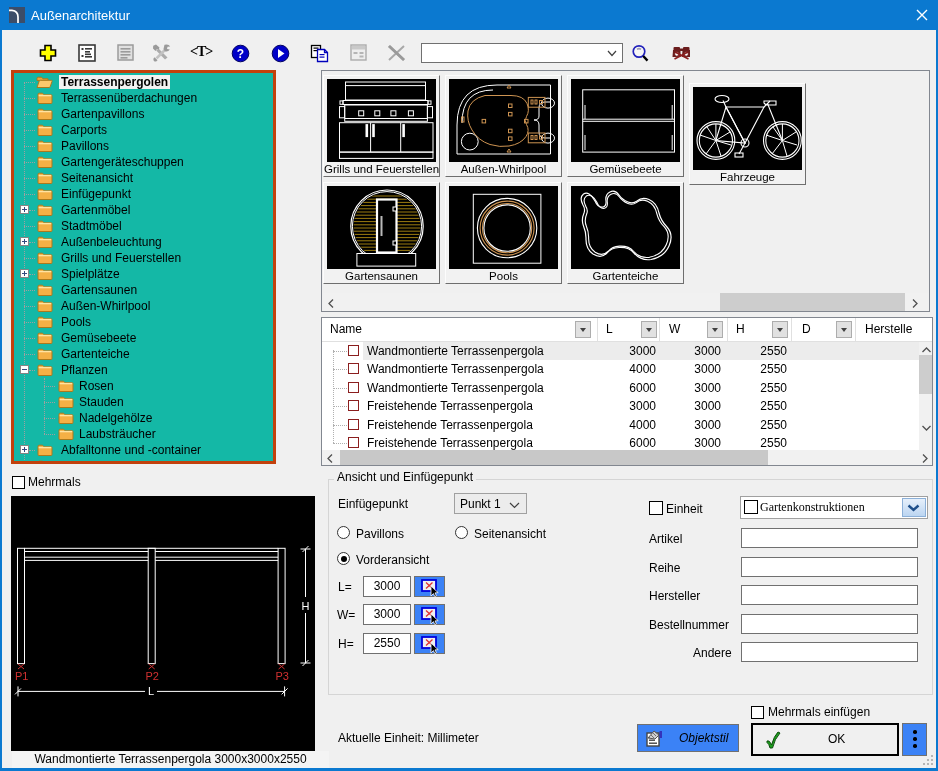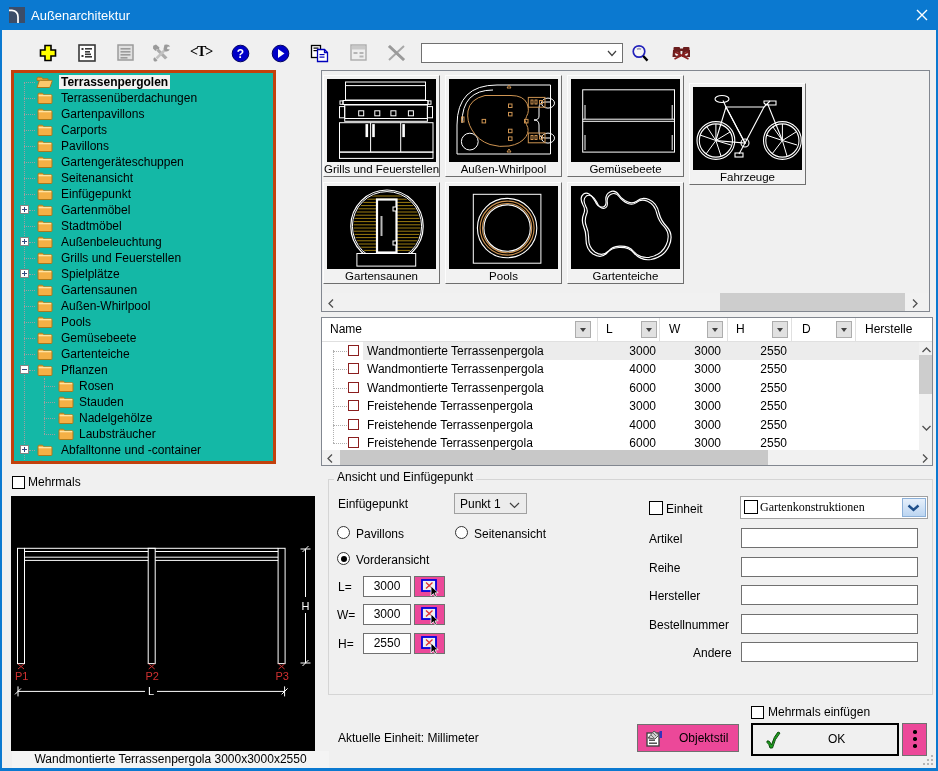--- a/index.html
+++ b/index.html
@@ -45,21 +45,21 @@
   .hsep{position:absolute;top:0;width:1px;height:23px;background:#e0e0e0;}
   .drow{position:absolute;left:0;width:598px;height:22px;line-height:18px;}
   .dchk{position:absolute;left:26px;top:3px;width:11px;height:11px;background:#fff;
         border:1px solid #8b1e1e;box-sizing:border-box;}
   
   #grp{left:328px;top:479px;width:603px;height:214px;border:1px solid #d5d5d5;}
   .field{position:absolute;background:#fff;border:1px solid #707070;box-sizing:border-box;}
   .radio{position:absolute;width:13px;height:13px;border:1px solid #333;border-radius:50%;
          background:#fff;box-sizing:border-box;}
   .chk{position:absolute;background:#fff;border:1px solid #000;box-sizing:border-box;}
-  .btn{position:absolute;background:#ec4899;border:1px solid #707070;box-sizing:border-box;}
+  .btn{position:absolute;background:#3b82f6;border:1px solid #707070;box-sizing:border-box;font-style:italic;}
   
   #preview{left:11px;top:496px;width:304px;height:255px;background:#000;}
   #pcap{left:12px;top:751px;width:317px;height:17px;background:#f4f4f4;
         text-align:center;line-height:16px;}
 </style>
 </head>
 <body>
 
 <div class="abs" id="titlebar"></div>
 <div class="abs" id="bl"></div>

